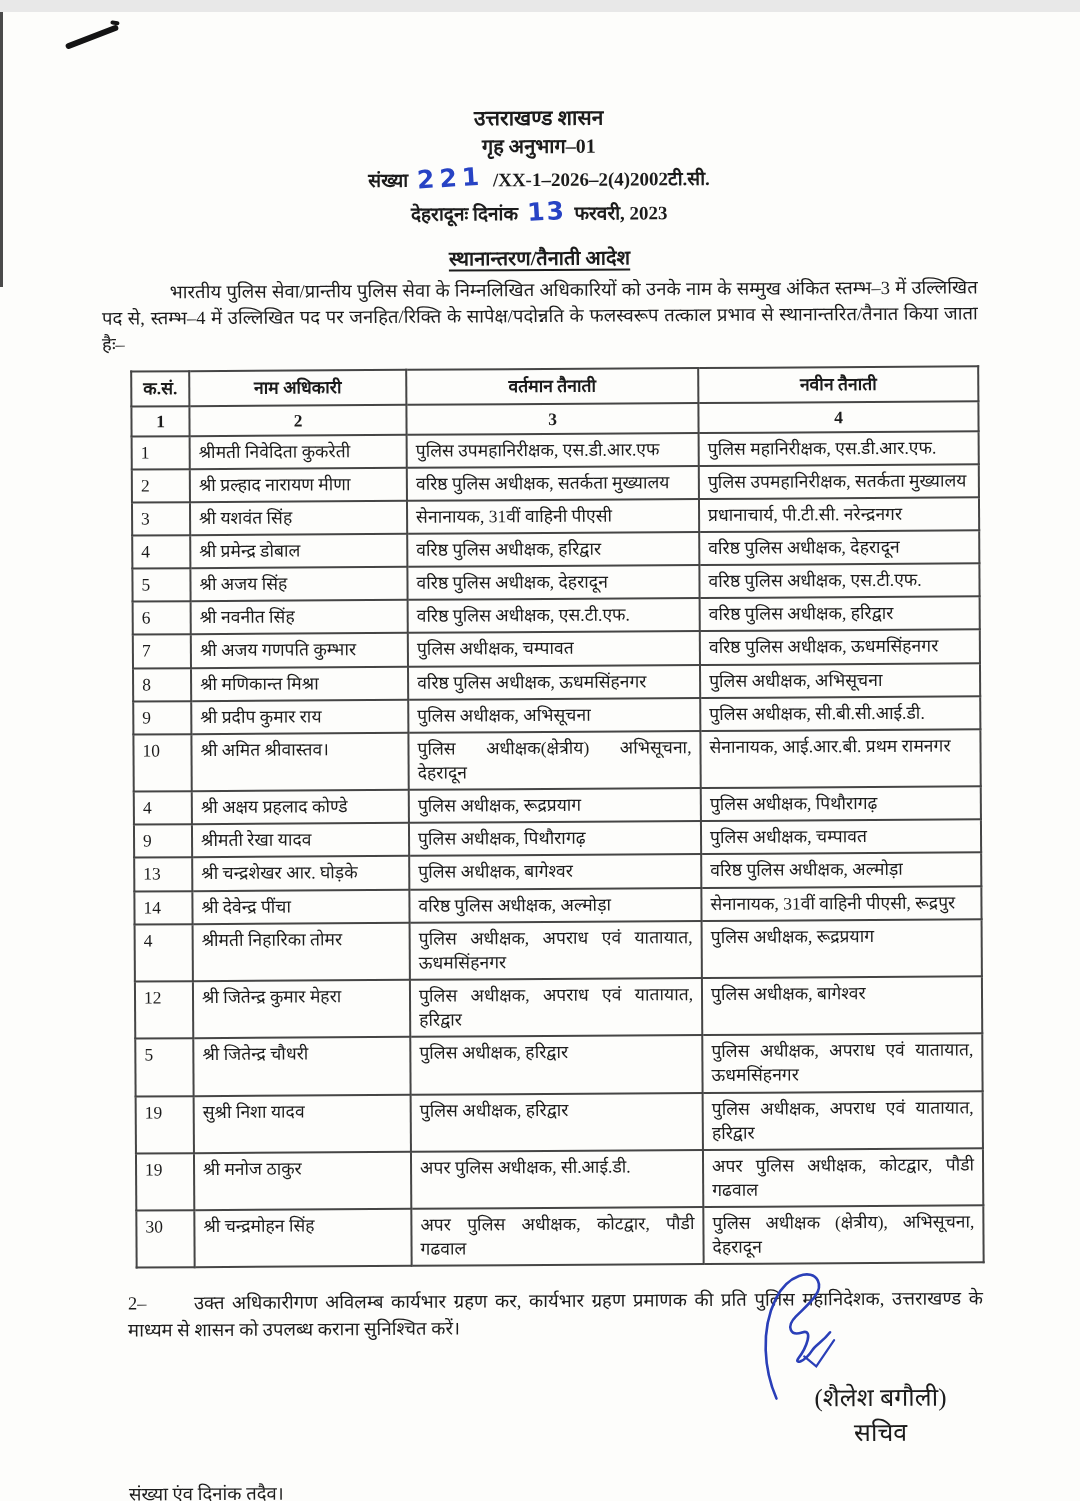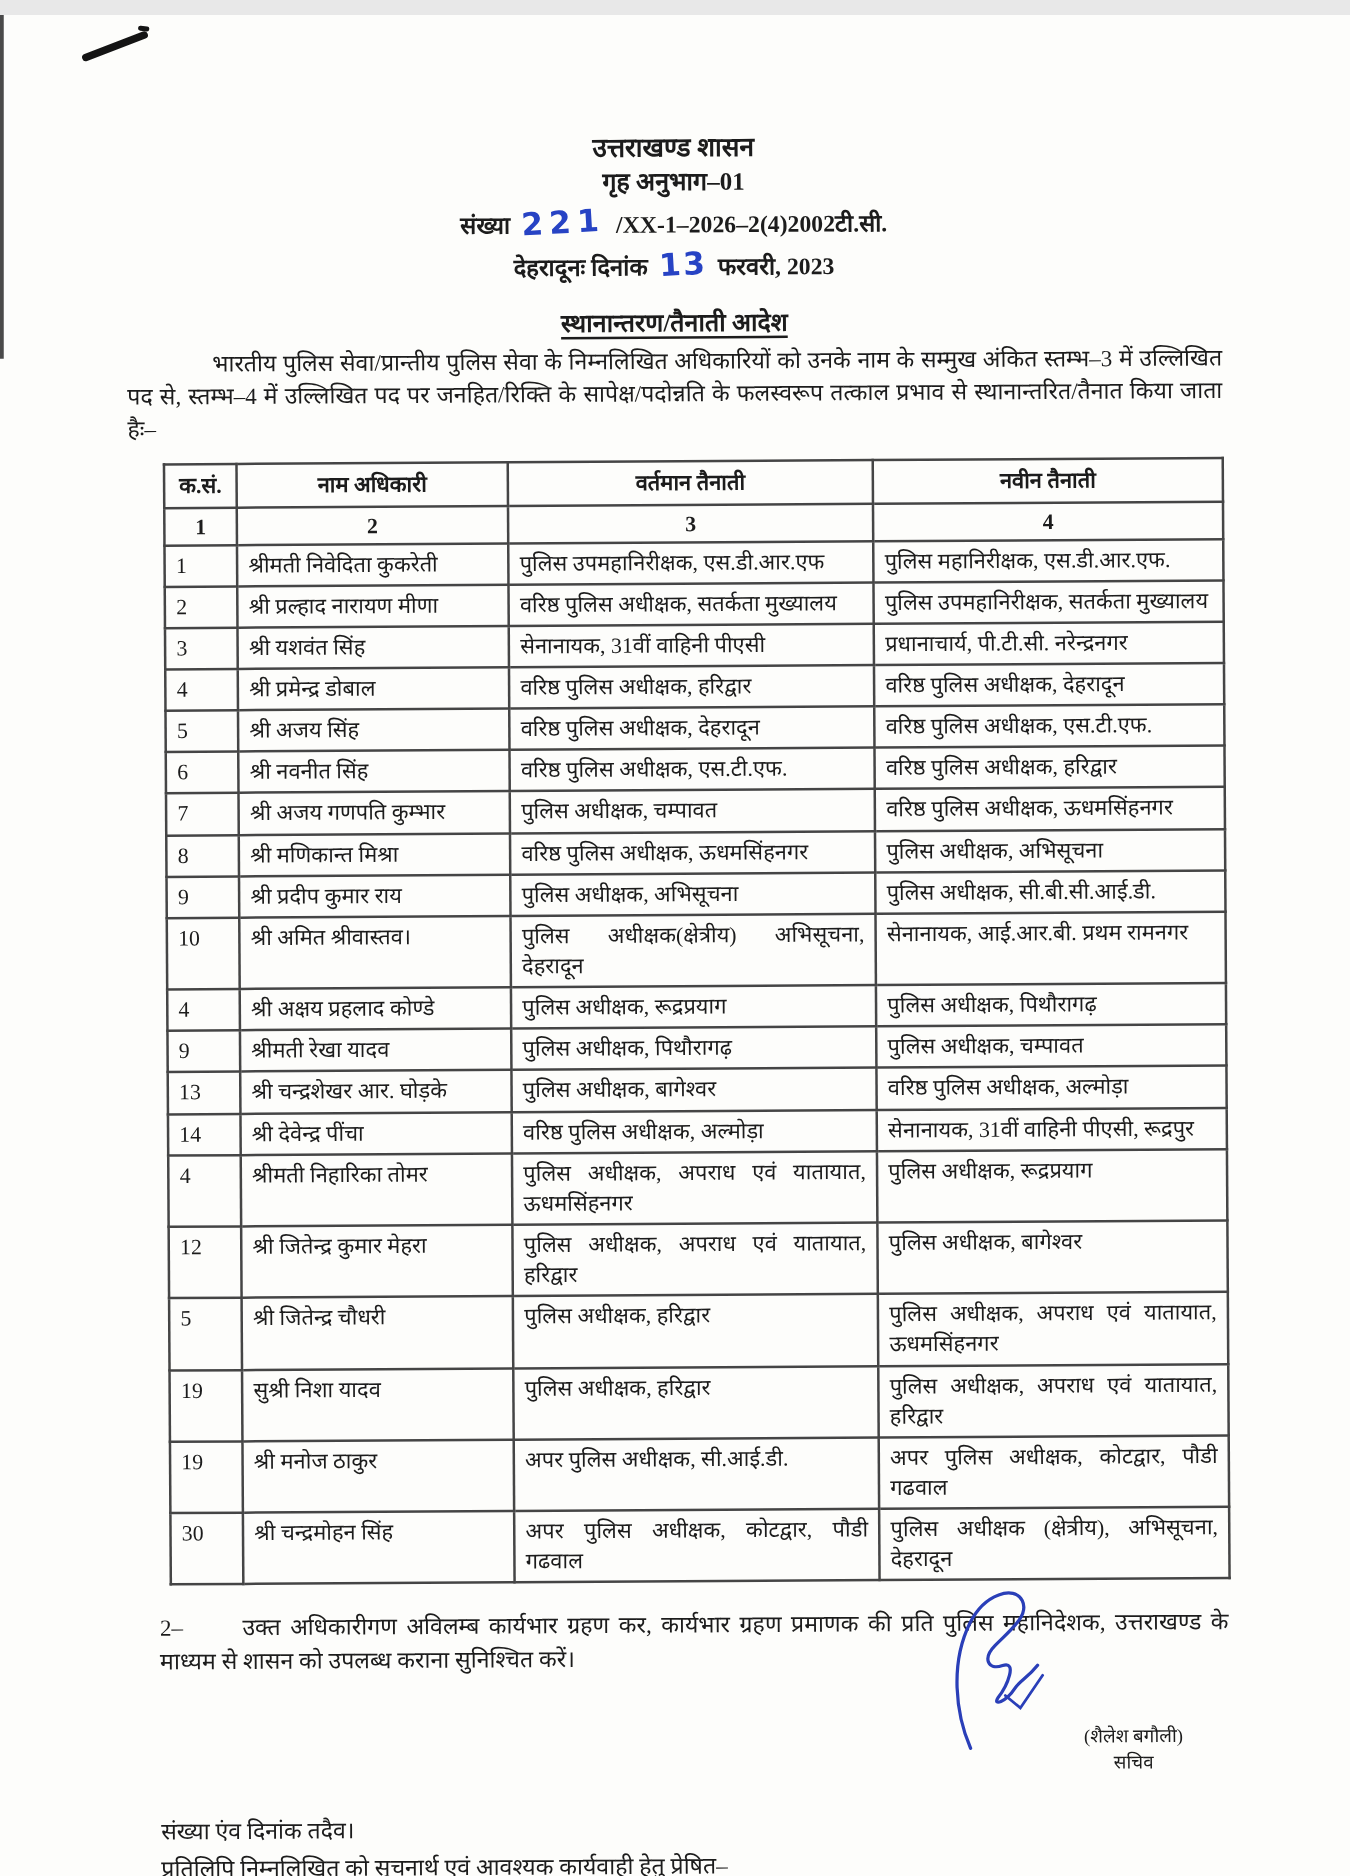--- a/index.html
+++ b/index.html
@@ -123,21 +123,21 @@
   .sig-svg {
     position: absolute;
     right: 118px;
     top: -16px;
     pointer-events: none;
   }
   .sign-block {
     width: fit-content;
     margin: 40px 38px 0 auto;
     text-align: center;
-    font-size: 15px;
+    font-size: 25px;
     line-height: 1.4;
     font-weight: 500;
   }
 
   
   .cc {
     margin: 26px 0 0 20px;
     font-size: 18.5px;
     line-height: 1.6;
     font-weight: 500;

